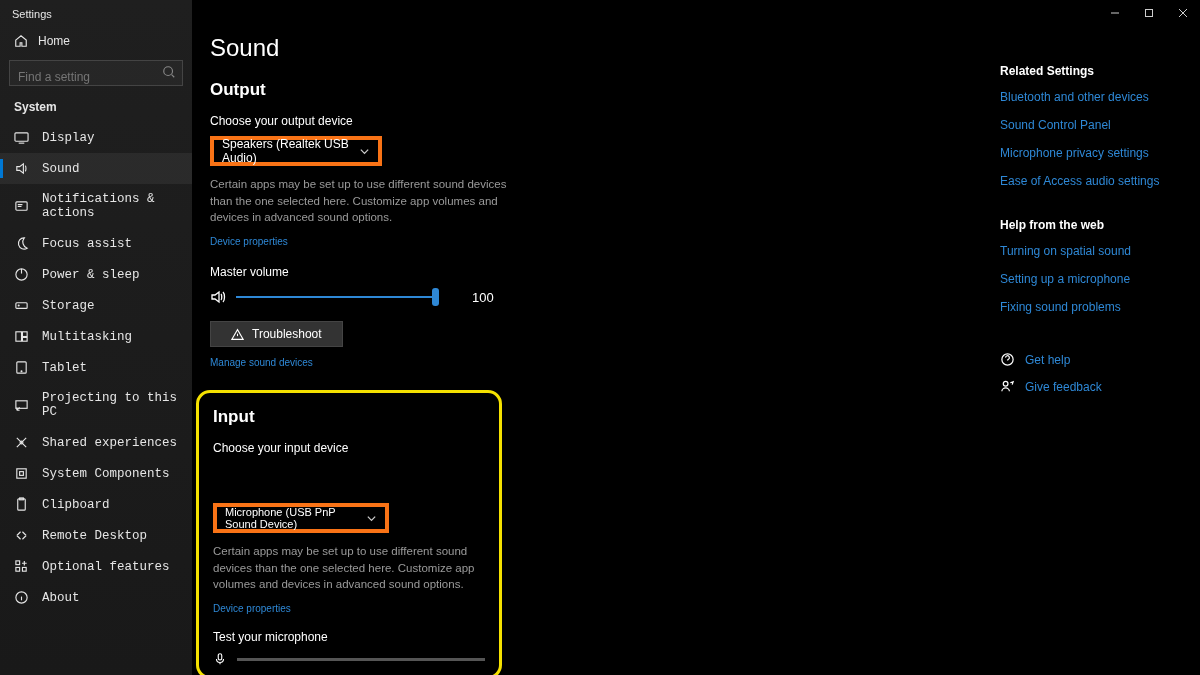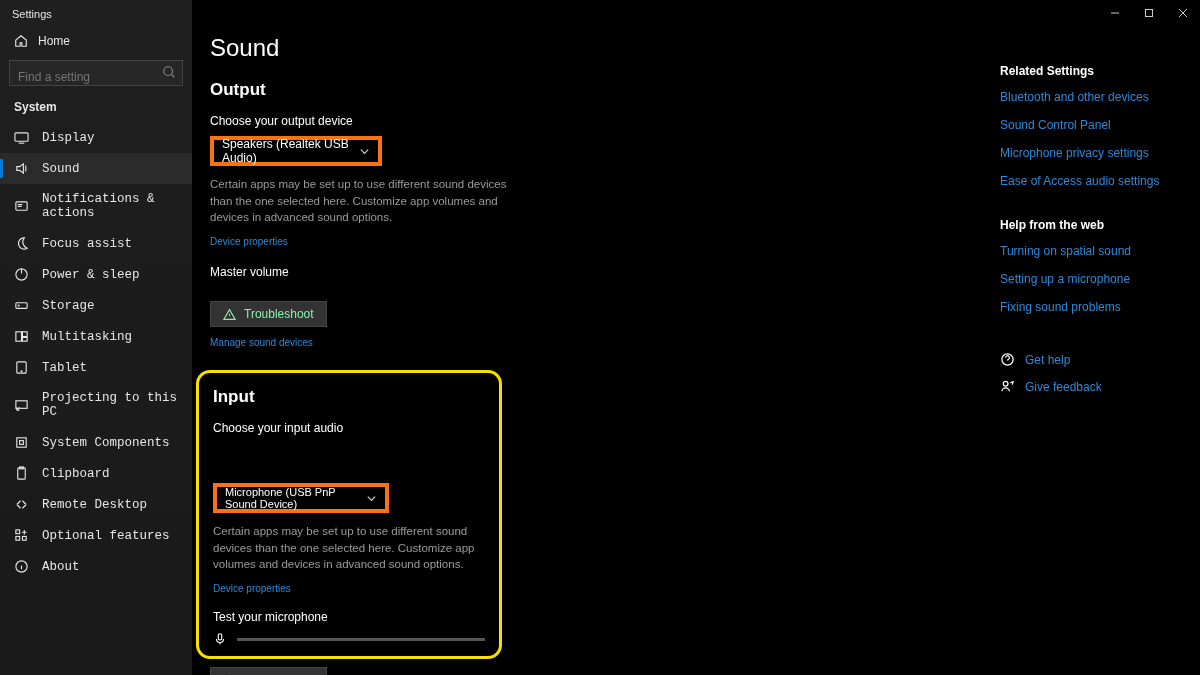--- a/index.html
+++ b/index.html
@@ -35,21 +35,21 @@
   .select .chev { color:#ccc; }
   .helper { font-size: 11.5px; color:#9a9a9a; line-height:1.45; margin-top:10px; max-width: 300px; }
   .link { color:#2e88d6; font-size: 10px; margin-top: 10px; display:inline-block; cursor:pointer; }
   .vol-row { display:flex; align-items:center; gap:10px; margin-top:6px; }
   .vol-ico { width:16px; height:16px; color:#fff; }
   .slider { position:relative; width:200px; height:20px; display:flex; align-items:center; }
   .track { height:2px; width:100%; background:#555; }
   .track-fill { position:absolute; height:2px; background:#2e88d6; left:0; width:100%; }
   .thumb { position:absolute; width:7px; height:18px; background:#2e88d6; border-radius:3px; left: calc(100% - 4px); }
   .vol-val { font-size:13px; margin-left: 26px; }
-  .btn { display:inline-flex; align-items:center; gap:8px; background:#333; border:1px solid #444; padding: 5px 12px; font-size:12px; color:#86efac; cursor:pointer; margin-top:14px; }
+  .btn { display:inline-flex; align-items:center; gap:8px; background:#333; border:1px solid #444; padding: 5px 20px; font-size:12px; color:#ffffff; cursor:pointer; margin-top:14px; }
   .section { margin-bottom: 20px; }
   
   .hl { border:3px solid #f5e100; border-radius:14px; padding: 14px 14px 10px 14px; margin-left:-14px; width: 306px; }
   .mic-row { display:flex; align-items:center; gap:10px; margin-top:6px; }
   .mic-track { height:3px; width:250px; background:#555; }
   
   .right { width: 200px; padding-top: 30px; font-size: 12px; }
   .rr-head { font-weight:600; margin-bottom: 12px; }
   .rr-link { color:#2e88d6; display:block; margin-bottom: 14px; cursor:pointer; }
   .rr-action { display:flex; align-items:center; gap:10px; margin-bottom:12px; cursor:pointer; }
@@ -161,20 +161,29 @@
             <svg width="15" height="15" viewBox="0 0 16 16" fill="none" stroke="currentColor" stroke-width="1.2">
               <rect x="2" y="3" width="12" height="8"></rect>
               <path d="M3 13l3-3m-3 3 3 0m-3 0 0-3"></path>
             </svg>
           </span>
         <span class="label">Projecting to this PC</span>
       </li>
       <li>
         <span class="ico">
             <svg width="15" height="15" viewBox="0 0 16 16" fill="none" stroke="currentColor" stroke-width="1.2">
+              <path d="M3 3l10 10M13 3L3 13"></path>
+              <circle cx="8" cy="8" r="1.5"></circle>
+            </svg>
+          </span>
+        <span class="label">Shared experiences</span>
+      </li>
+      <li>
+        <span class="ico">
+            <svg width="15" height="15" viewBox="0 0 16 16" fill="none" stroke="currentColor" stroke-width="1.2">
               <rect x="3" y="3" width="10" height="10"></rect>
               <rect x="6" y="6" width="4" height="4"></rect>
             </svg>
           </span>
         <span class="label">System Components</span>
       </li>
       <li>
         <span class="ico">
             <svg width="15" height="15" viewBox="0 0 16 16" fill="none" stroke="currentColor" stroke-width="1.2">
               <rect x="4" y="2" width="8" height="12" rx="1"></rect>
@@ -246,36 +255,50 @@
             <span class="chev">
                 <svg width="11" height="11" viewBox="0 0 12 12" fill="none" stroke="currentColor" stroke-width="1.4">
                   <path d="M2 4l4 4 4-4"></path>
                 </svg>
               </span>
           </div>
           <div class="helper">Certain apps may be set up to use different sound devices than the one selected here. Customize app volumes and devices in advanced sound options.</div>
           <a class="link">Device properties</a>
 
           <div class="field-label" style="margin-top:16px;">Master volume</div>
+          <div class="vol-row">
+            <span class="vol-ico">
+                <svg width="16" height="16" viewBox="0 0 16 16" fill="none" stroke="currentColor" stroke-width="1.3">
+                  <path d="M2 6v4h3l4 3V3L5 6H2z"></path>
+                  <path d="M11 5c1 1 1 5 0 6M13 3c2 2 2 8 0 10"></path>
+                </svg>
+              </span>
+            <div class="slider">
+              <div class="track"></div>
+                <div class="track-fill"></div>
+                <div class="thumb"></div>
+            </div>
+            <span class="vol-val">100</span>
+          </div>
           <button class="btn">
             <span>
                 <svg width="13" height="13" viewBox="0 0 16 16" fill="none" stroke="currentColor" stroke-width="1.3">
                   <path d="M8 2l7 12H1z"></path>
                   <path d="M8 7v3M8 12v0"></path>
                 </svg>
               </span>
             <span>Troubleshoot</span>
           </button>
           <div><a class="link">Manage sound devices</a></div>
         </div>
 
         
         <div class="hl">
           <h2>Input</h2>
-          <div class="field-label">Choose your input audio</div>
+          <div class="field-label">Choose your input device</div>
           <div class="select" style="width:176px;margin-top:48px;">
             <span style="font-size:11px;">Microphone (USB PnP Sound Device)</span>
             <span class="chev">
                 <svg width="11" height="11" viewBox="0 0 12 12" fill="none" stroke="currentColor" stroke-width="1.4">
                   <path d="M2 4l4 4 4-4"></path>
                 </svg>
               </span>
           </div>
           <div class="helper" style="max-width:280px;">Certain apps may be set up to use different sound devices than the one selected here. Customize app volumes and devices in advanced sound options.</div>
           <a class="link">Device properties</a>

